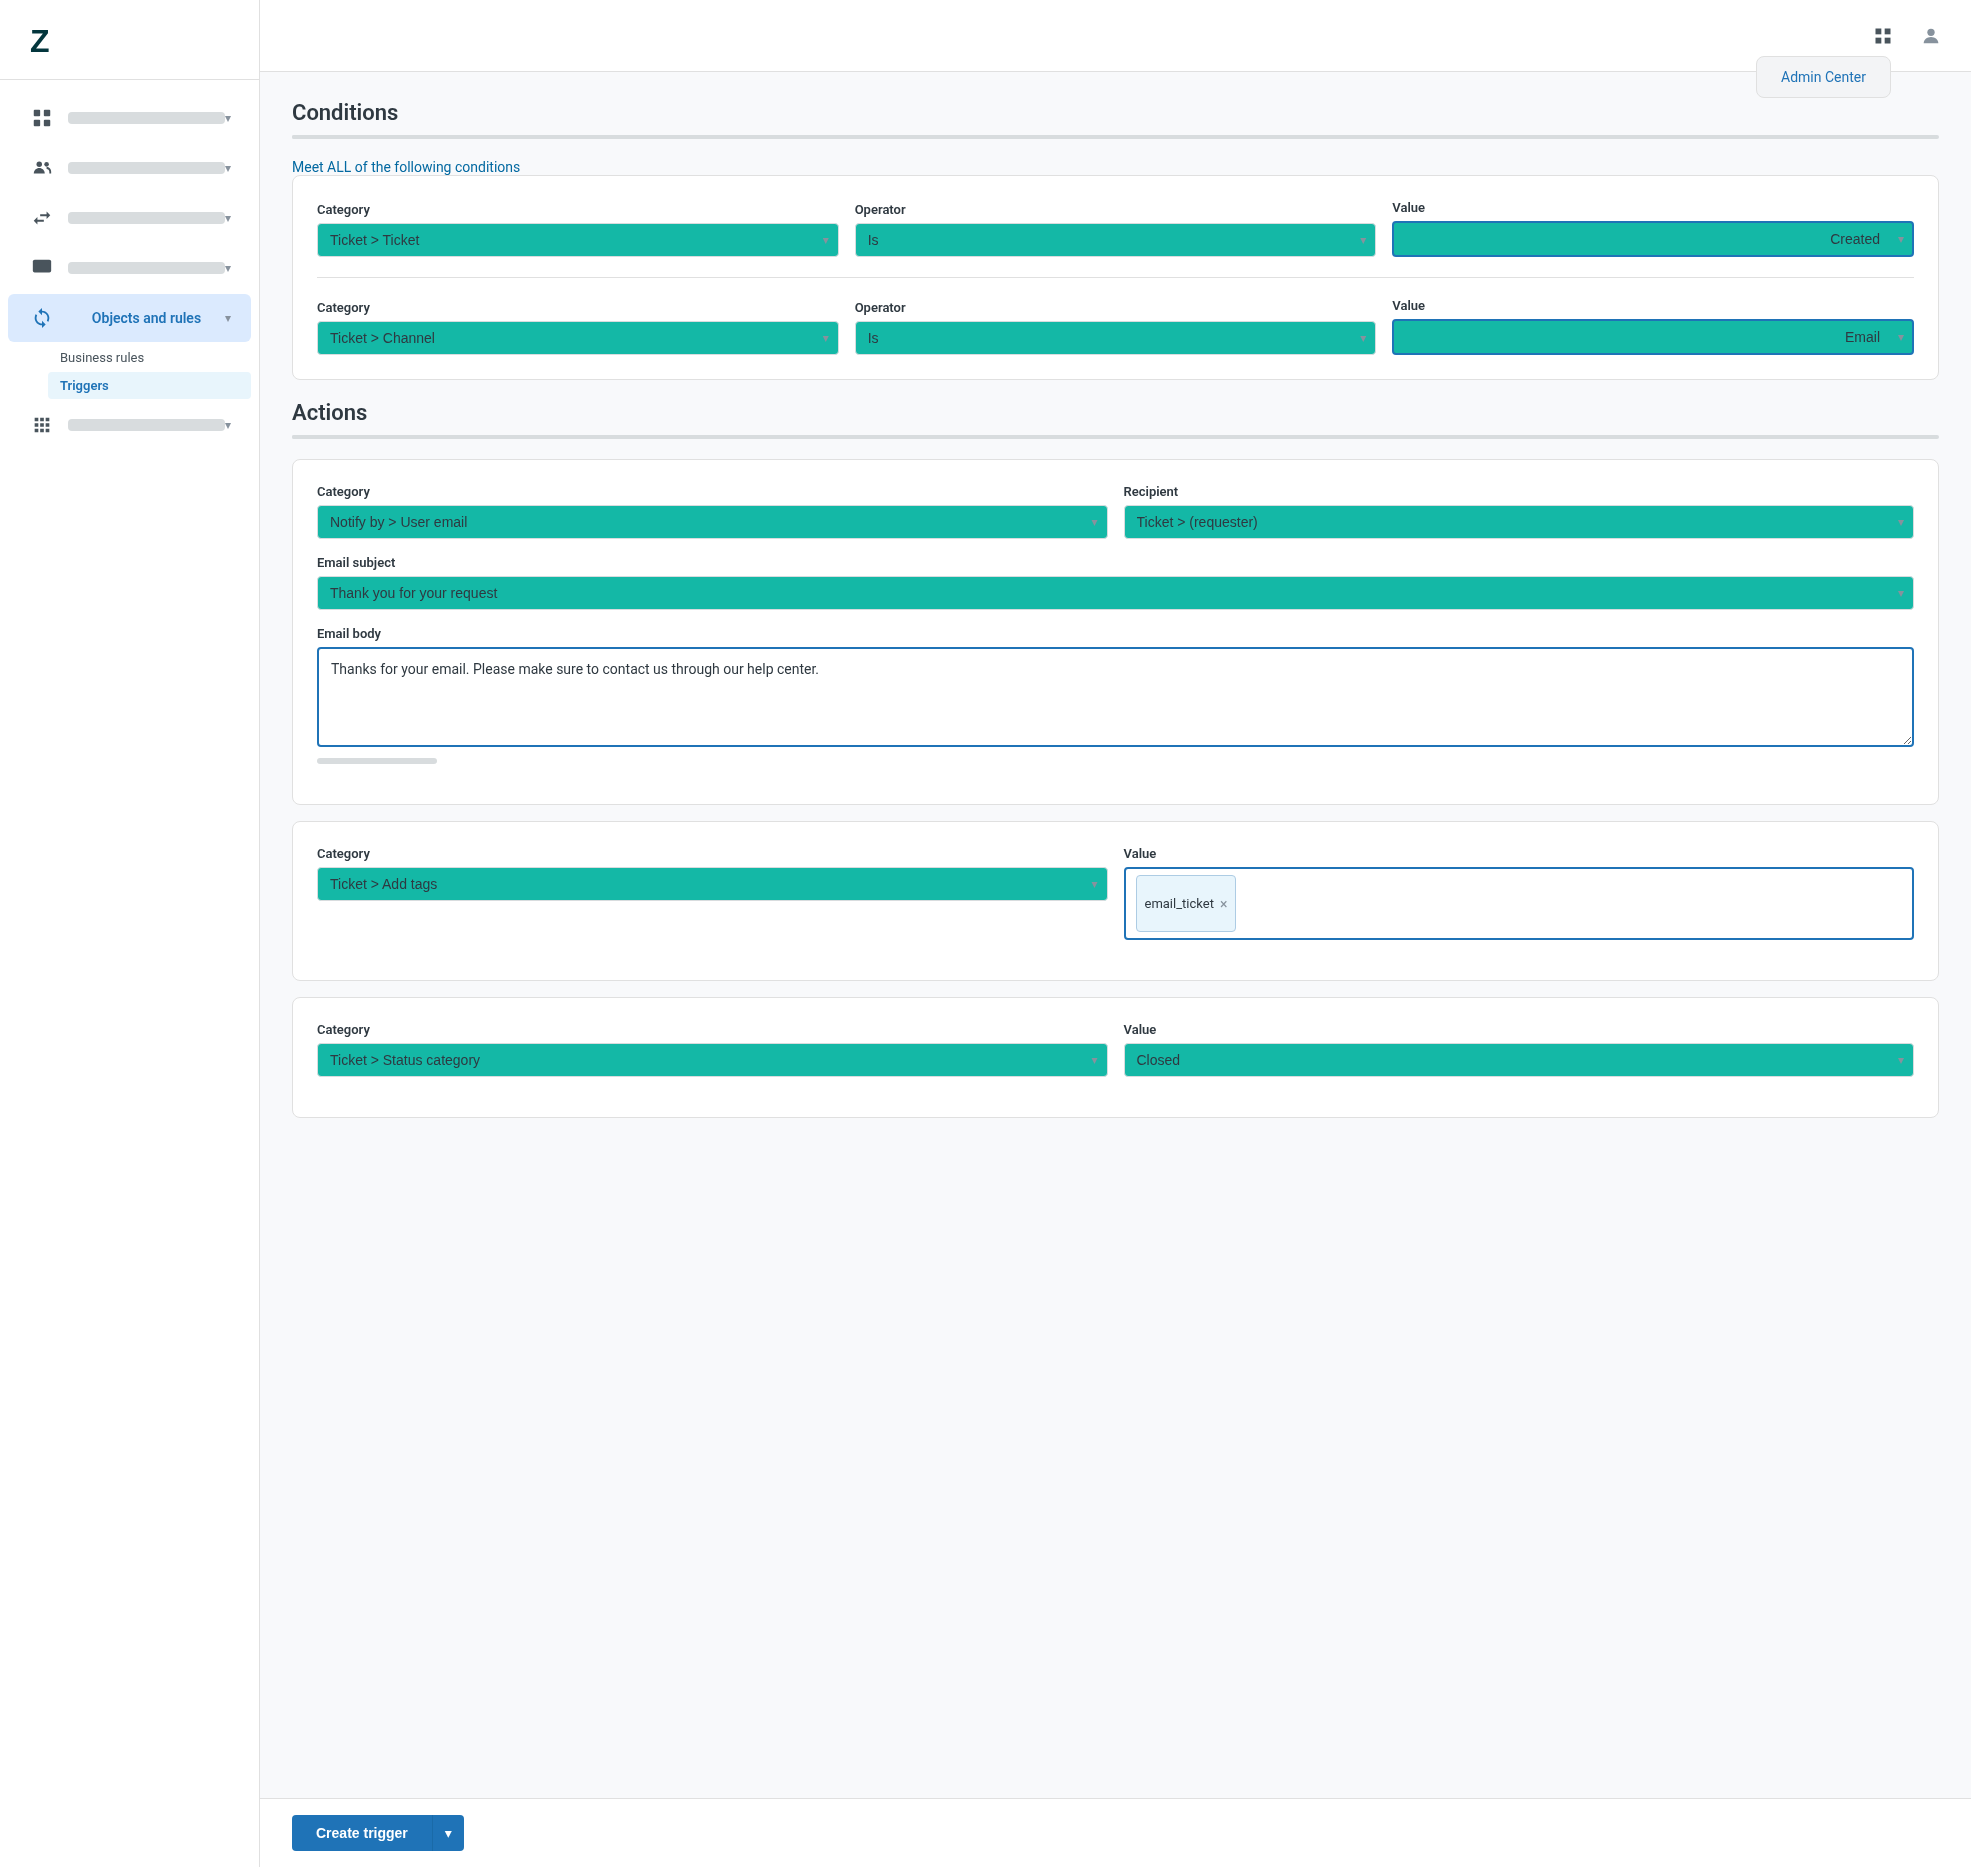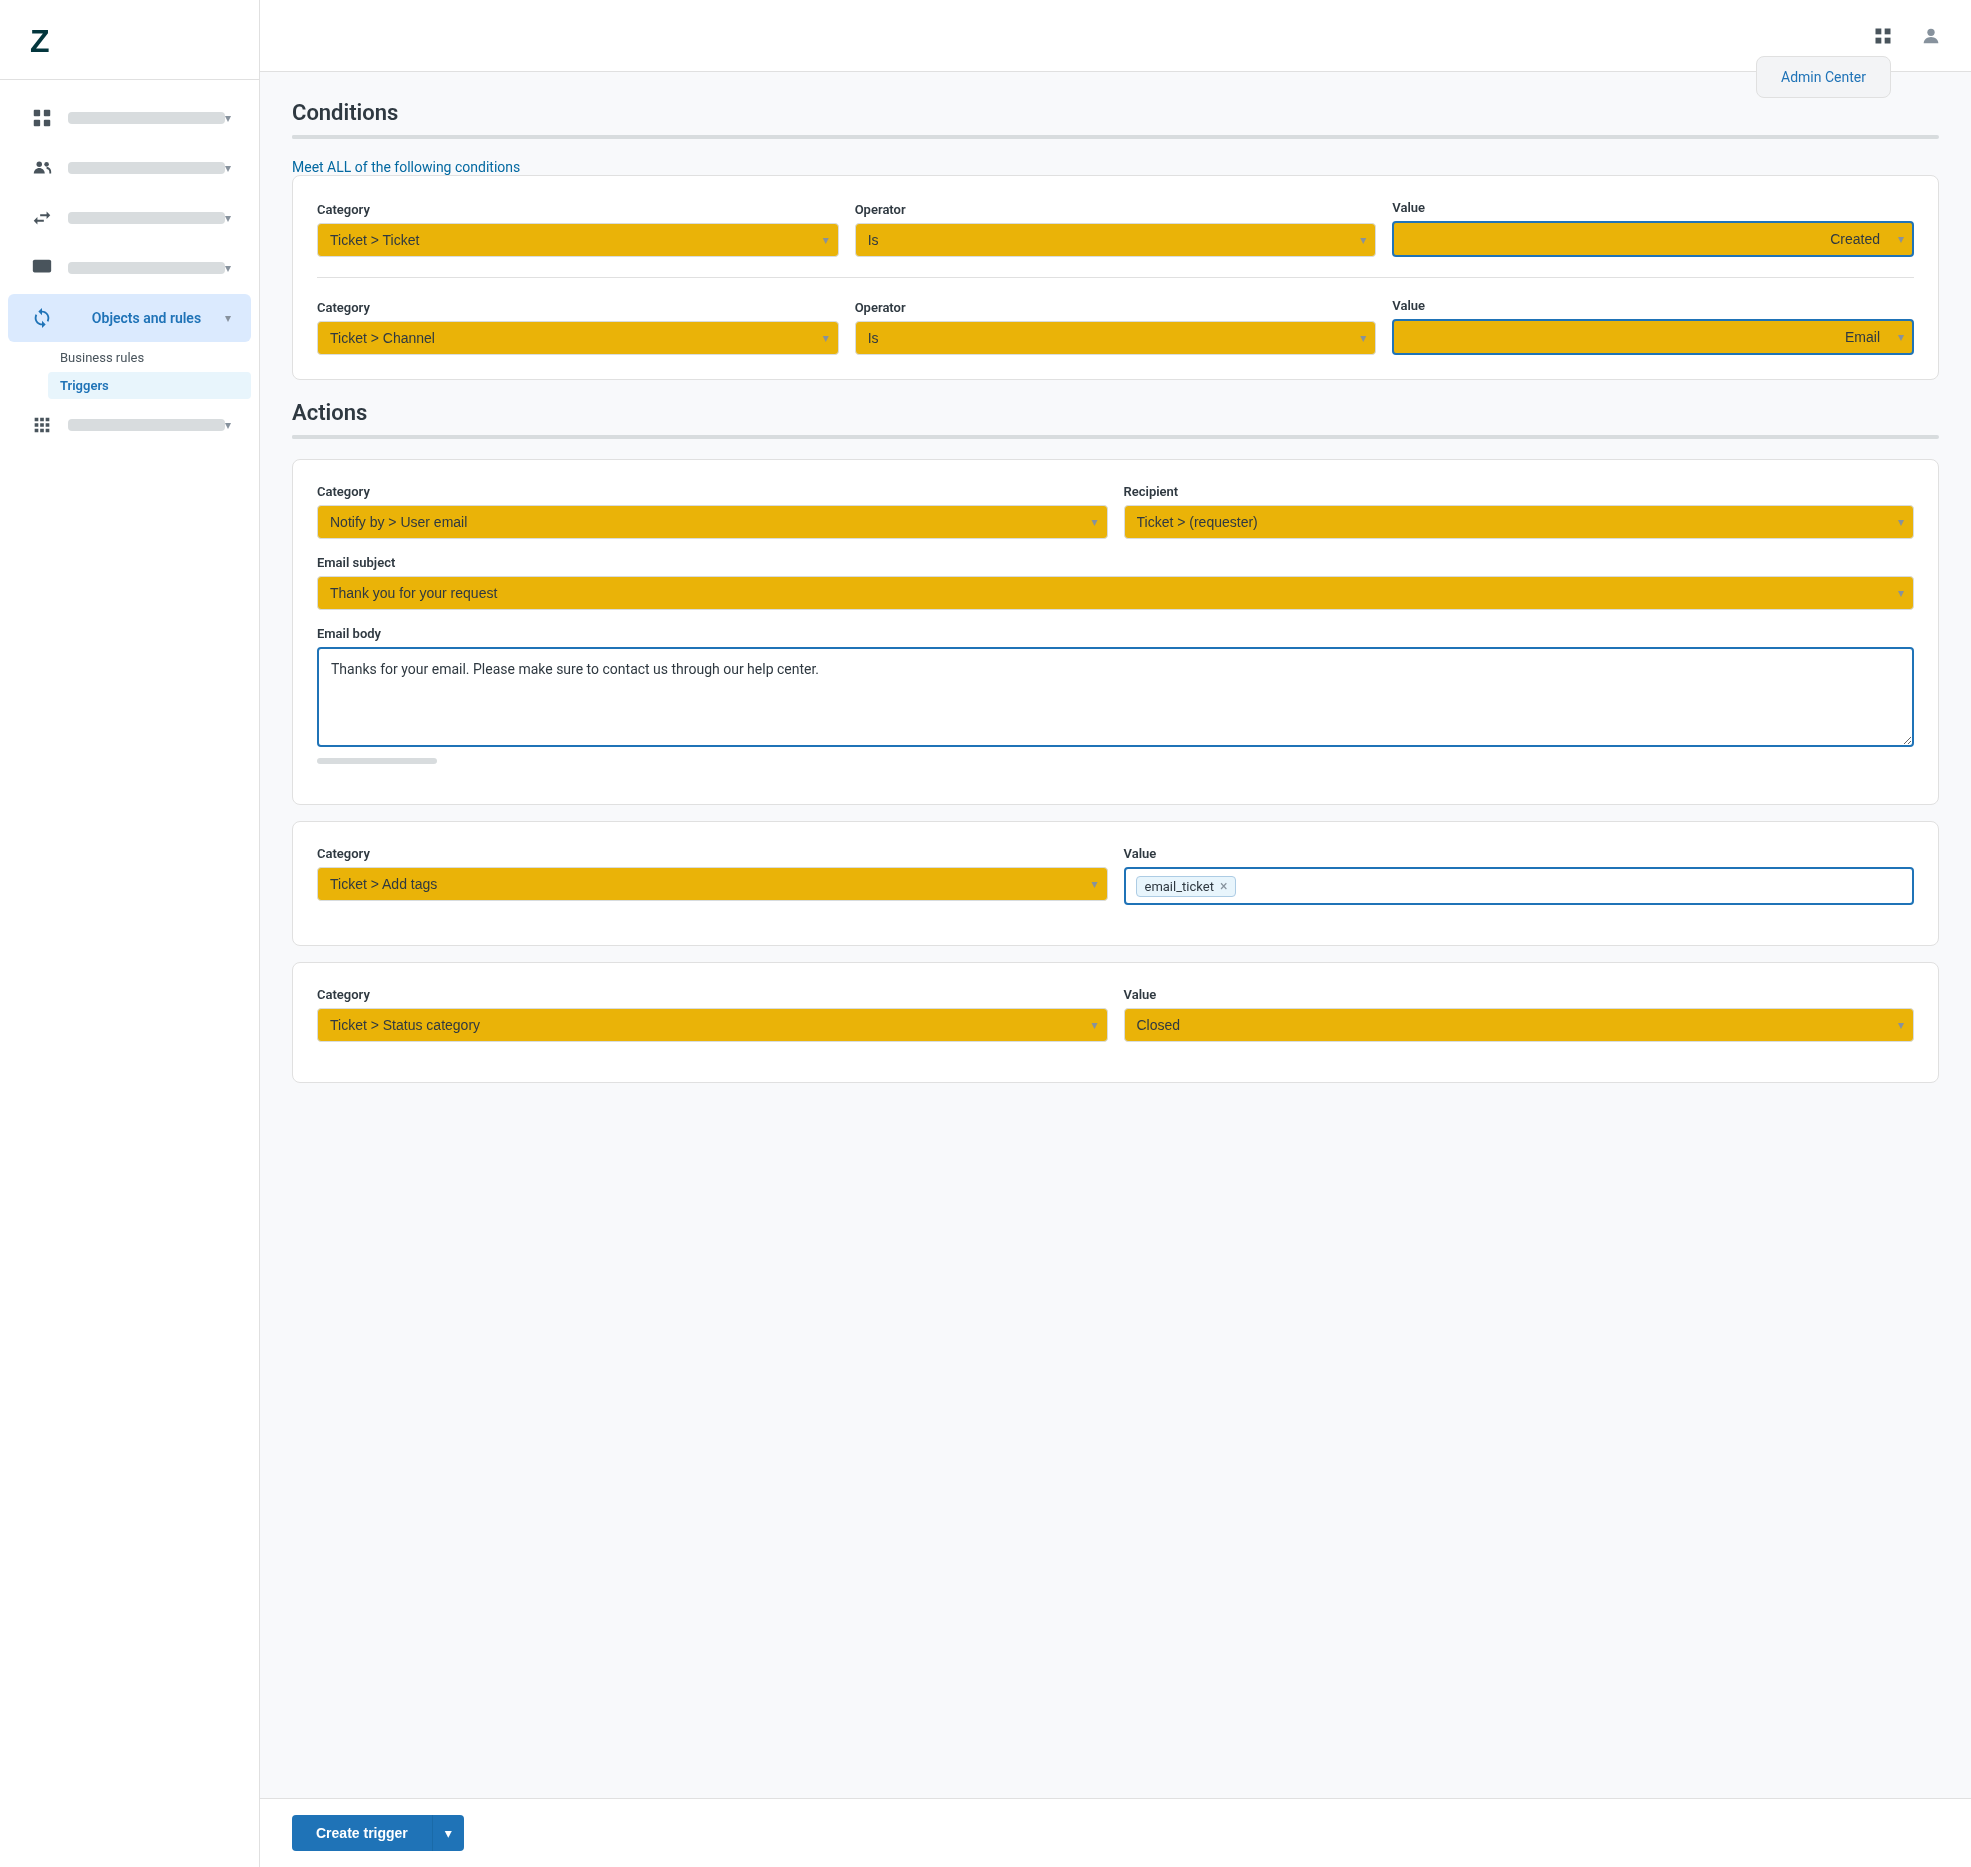--- a/index.html
+++ b/index.html
@@ -200,21 +200,21 @@
     .select-wrapper {
       position: relative;
     }
     .select-field {
       width: 100%;
       padding: 8px 32px 8px 12px;
       border: 1px solid #d8dcde;
       border-radius: 4px;
       font-size: 14px;
       color: #2f3941;
-      background: #eab308;
+      background: #14b8a6;
       appearance: none;
       cursor: pointer;
     }
     .select-field.highlighted {
       border-color: #1f73b7;
       border-width: 2px;
       text-align: right;
     }
     .select-chevron {
       position: absolute;
@@ -268,21 +268,21 @@
       border: 2px solid #1f73b7;
       border-radius: 4px;
       min-height: 38px;
     }
     .tag {
       display: flex;
       align-items: center;
       background: #e8f5fc;
       border: 1px solid #adcce4;
       border-radius: 4px;
-      padding: 2px 8px;
+      padding: 20px 8px;
       font-size: 13px;
       color: #2f3941;
       gap: 6px;
     }
     .tag-remove {
       cursor: pointer;
       color: #87929d;
       font-size: 14px;
       line-height: 1;
     }

